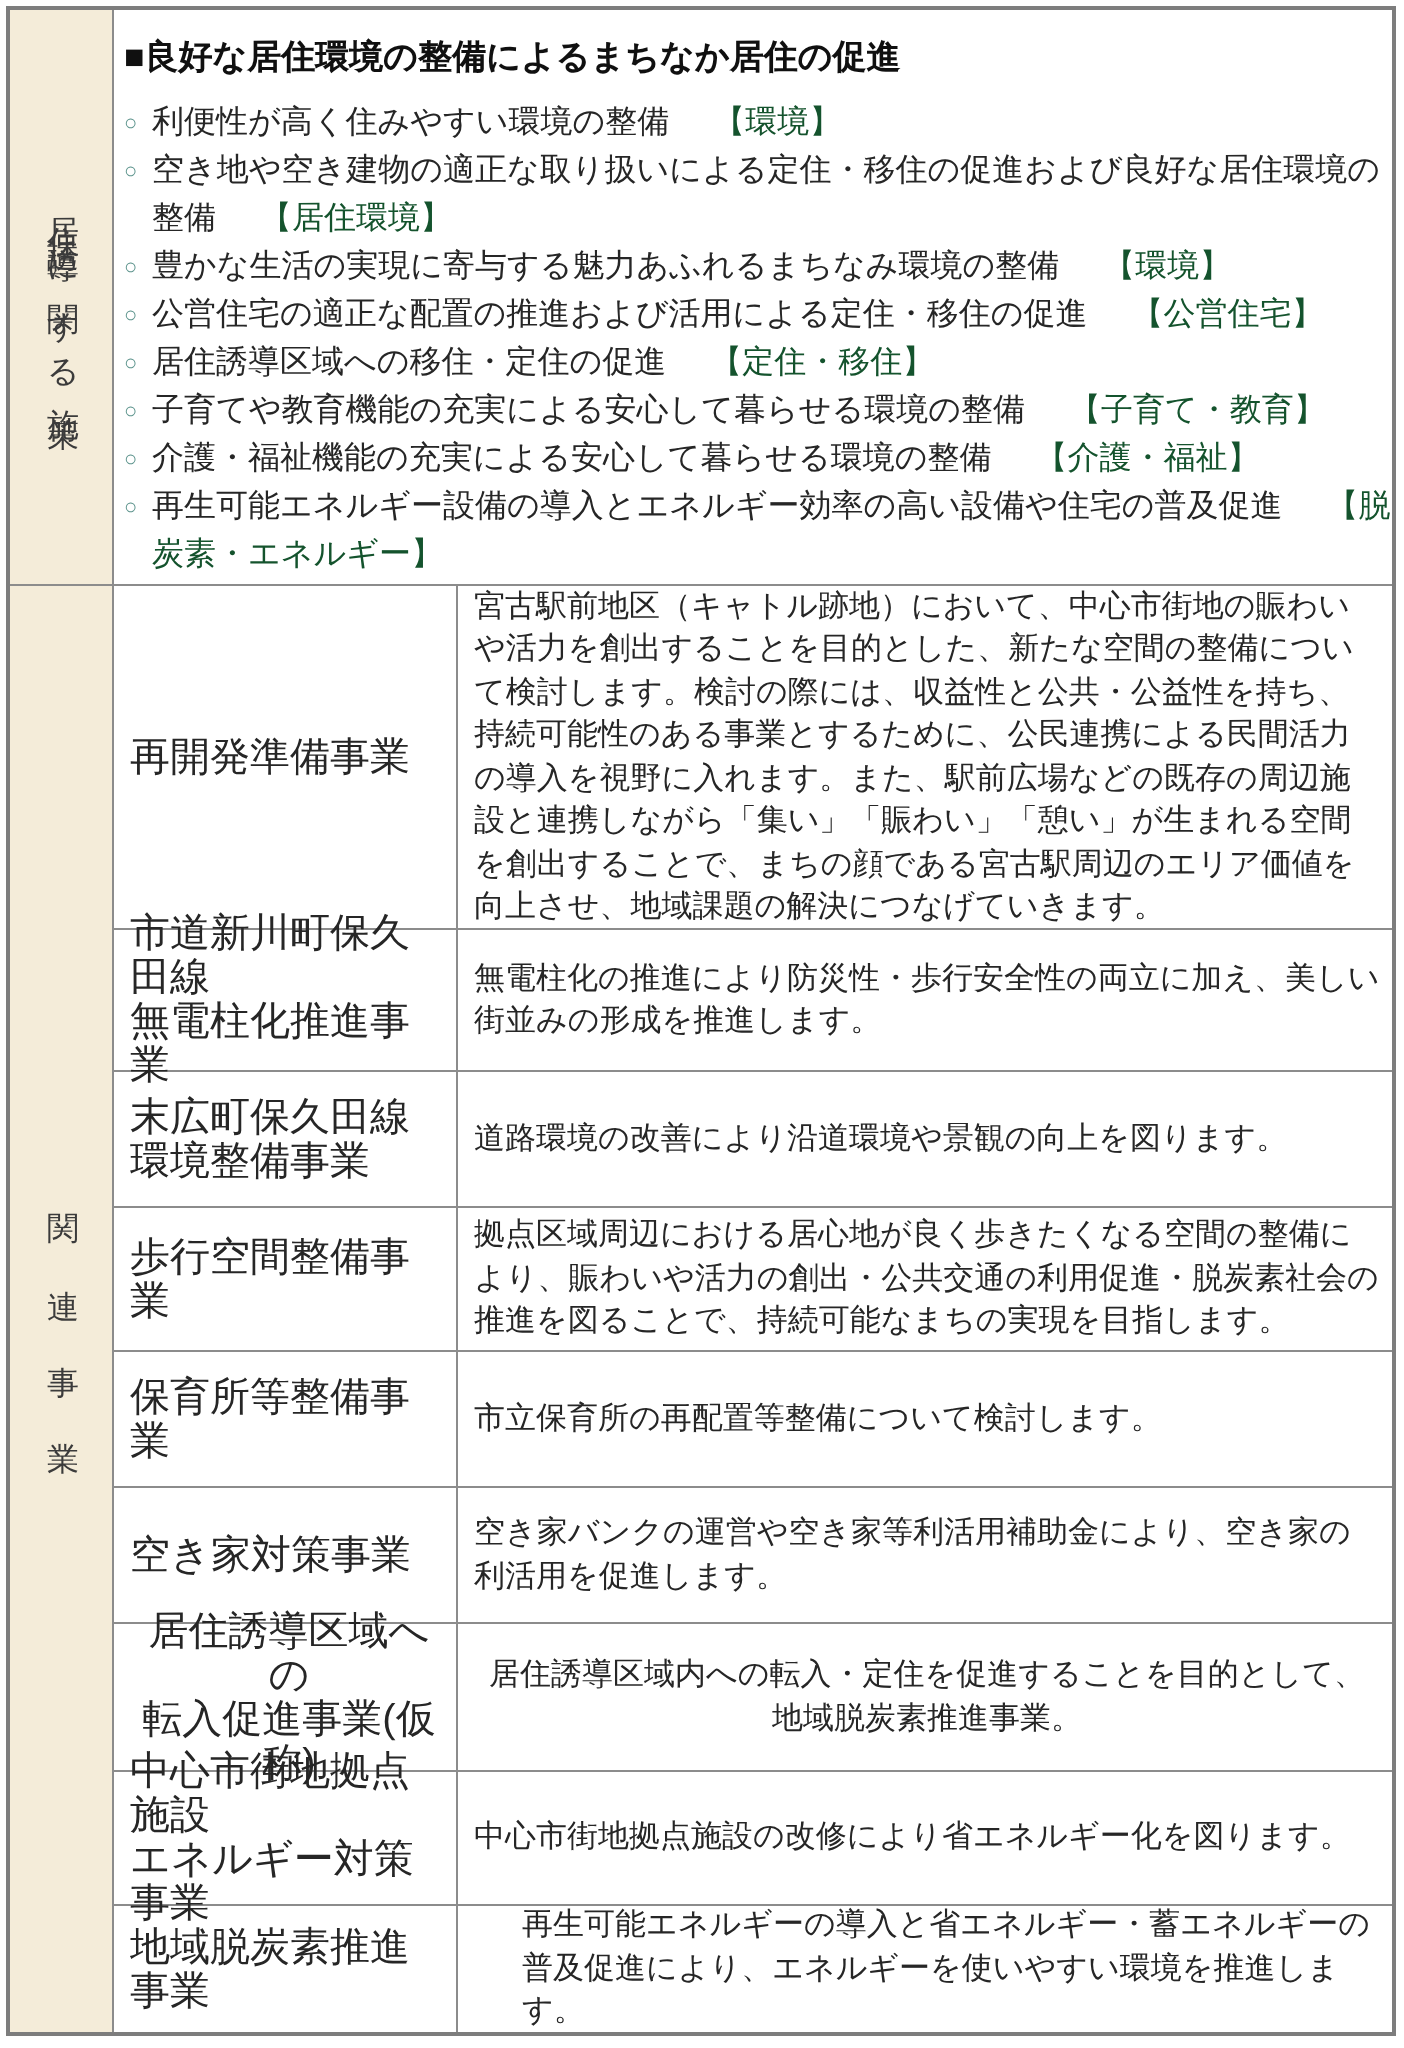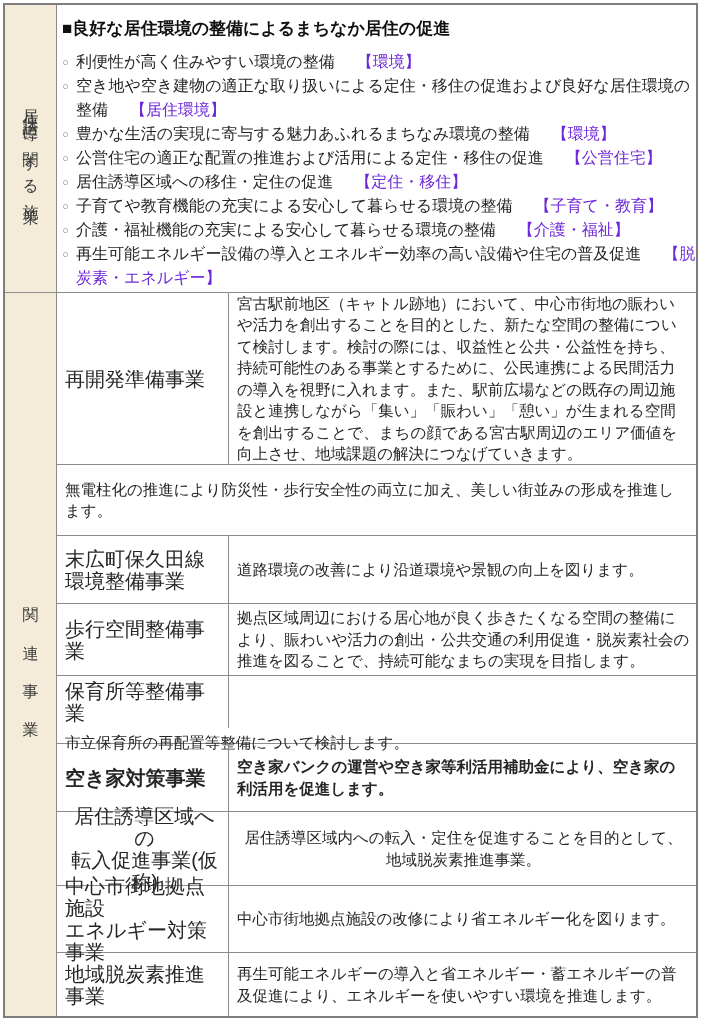--- a/index.html
+++ b/index.html
@@ -50,32 +50,32 @@
   }
   .policy-list {
     list-style: none; margin: 0; padding: 0;
     font-size: 16px; line-height: 24px;
   }
   .policy-item { padding-left: 14px; text-indent: -14px; }
   .bullet {
     display: inline-block; width: 14px; text-indent: 0;
     font-size: 11px; color: #5d948d; vertical-align: 1px;
   }
-  .tag { color: #6d28d9; margin-left: 22px; }
+  .tag { color: #14532d; margin-left: 22px; }
 
   
   .rows { flex: 1; display: flex; flex-direction: column; min-width: 0; }
   .prow { display: flex; border-bottom: 1.5px solid #8c8c8c; min-height: 0; }
-  .prow:last-child { border-bottom: none; flex: 1; }
+  .prow:last-child { border-bottom: none; flex: 1; gap: 24px; }
   .prow:nth-child(1) { height: 172px; }
   .prow:nth-child(2) { height: 71px; }
   .prow:nth-child(3) { height: 68px; }
   .prow:nth-child(4) { height: 72px; }
-  .prow:nth-child(5) { height: 68px; flex-direction: column; }
-  .prow:nth-child(6) { height: 68px; font-weight: bold; }
+  .prow:nth-child(5) { height: 68px; }
+  .prow:nth-child(6) { height: 68px; }
   .prow:nth-child(7) { height: 74px; text-align: center; }
   .prow:nth-child(8) { height: 67px; }
   .pname {
     width: 172px; min-width: 172px;
     border-right: 1.5px solid #8c8c8c;
     padding: 4px 4px 4px 8px;
     display: flex; align-items: center;
     font-size: 20px; line-height: 22px;
     white-space: pre-line;
     color: #262626;
@@ -116,20 +116,22 @@
     <section class="sec sec-projects">
       <div class="side">
         <span class="vtext vtext-projects">関連事業</span>
       </div>
       <div class="rows">
         <div class="prow">
           <div class="pname">再開発準備事業</div>
           <div class="pdesc">宮古駅前地区（キャトル跡地）において、中心市街地の賑わいや活力を創出することを目的とした、新たな空間の整備について検討します。検討の際には、収益性と公共・公益性を持ち、持続可能性のある事業とするために、公民連携による民間活力の導入を視野に入れます。また、駅前広場などの既存の周辺施設と連携しながら「集い」「賑わい」「憩い」が生まれる空間を創出することで、まちの顔である宮古駅周辺のエリア価値を向上させ、地域課題の解決につなげていきます。</div>
         </div>
         <div class="prow">
+          <div class="pname">市道新川町保久田線
+無電柱化推進事業</div>
           <div class="pdesc">無電柱化の推進により防災性・歩行安全性の両立に加え、美しい街並みの形成を推進します。</div>
         </div>
         <div class="prow">
           <div class="pname">末広町保久田線
 環境整備事業</div>
           <div class="pdesc">道路環境の改善により沿道環境や景観の向上を図ります。</div>
         </div>
         <div class="prow">
           <div class="pname">歩行空間整備事業</div>
           <div class="pdesc">拠点区域周辺における居心地が良く歩きたくなる空間の整備により、賑わいや活力の創出・公共交通の利用促進・脱炭素社会の推進を図ることで、持続可能なまちの実現を目指します。</div>

